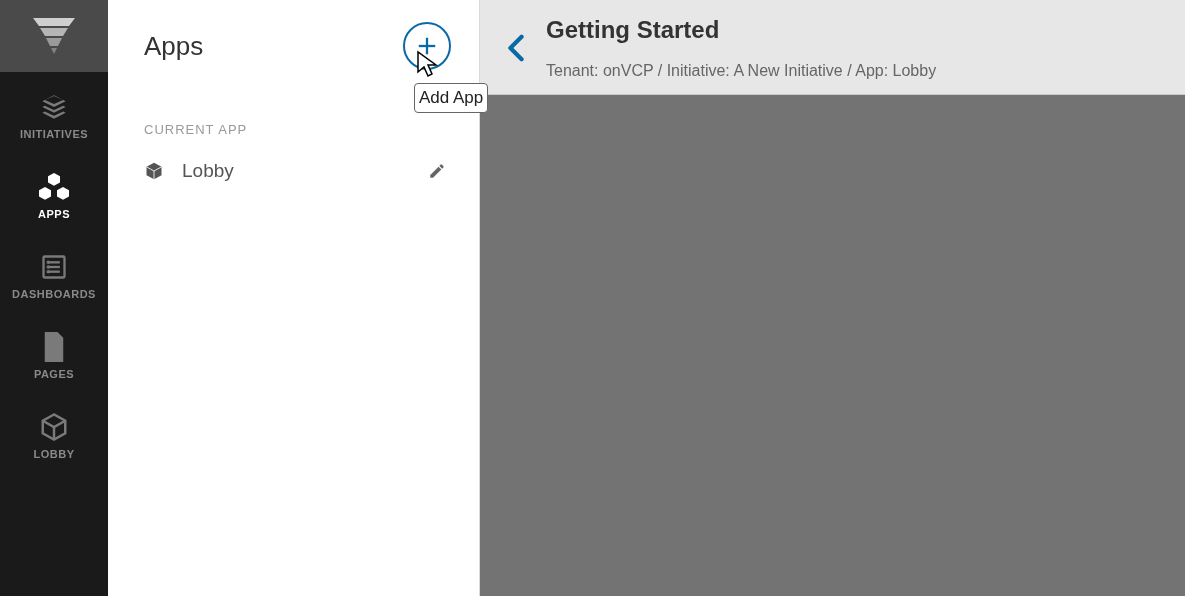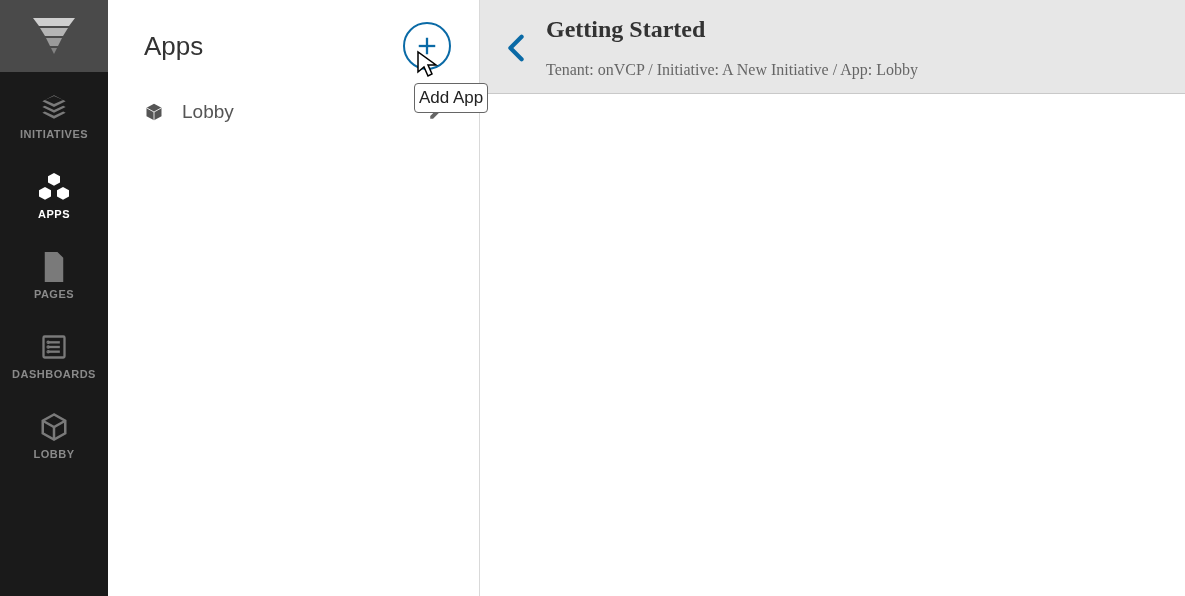--- a/index.html
+++ b/index.html
@@ -103,24 +103,23 @@
     flex: 1;
   }
   .app-row .edit-btn {
     width: 28px; height: 28px;
     display:flex; align-items:center; justify-content:center;
     cursor:pointer; color:#666;
   }
   
   .main {
     flex: 1;
-    background: #ffffff;
+    background: #737373;
     display: flex;
     flex-direction: column;
-    font-family: Liberation Serif, serif;
   }
   .main-header {
     display: flex;
     align-items: center;
     padding: 16px 24px 14px 16px;
     border-bottom: 1px solid #c9c9c9;
     background: #e7e7e7;
   }
   .back-btn {
     width: 40px; height: 40px;
@@ -195,44 +194,44 @@
             <path d="M7 15l6 3.2v6.4L7 27.8 1 24.6v-6.4L7 15z"></path>
             <path d="M25 15l6 3.2v6.4L25 27.8l-6-3.2v-6.4L25 15z"></path>
           </g>
         </svg>
       </span>
       <span class="nav-label">APPS</span>
     </div>
 
     <div class="nav-item">
       <span class="icon-slot">
-        <svg width="24" height="30" viewBox="0 0 20 26" fill="#7a7a7a">
-          <path d="M2 0h11l5 5v21H2V0z"></path>
-        </svg>
-      </span>
-      <span class="nav-label">PAGES</span>
-    </div>
-
-    <div class="nav-item">
-      <span class="icon-slot">
         <svg width="28" height="28" viewBox="0 0 24 24" fill="none" stroke="#7a7a7a" stroke-width="2">
           <rect x="3" y="3" width="18" height="18" rx="1"></rect>
           <line x1="7" y1="8" x2="17" y2="8"></line>
           <line x1="7" y1="12" x2="17" y2="12"></line>
           <line x1="7" y1="16" x2="17" y2="16"></line>
           <circle cx="7" cy="8" r="0.5" fill="#7a7a7a"></circle>
           <circle cx="7" cy="12" r="0.5" fill="#7a7a7a"></circle>
           <circle cx="7" cy="16" r="0.5" fill="#7a7a7a"></circle>
         </svg>
       </span>
       <span class="nav-label">DASHBOARDS</span>
     </div>
 
     <div class="nav-item">
       <span class="icon-slot">
+        <svg width="24" height="30" viewBox="0 0 20 26" fill="#7a7a7a">
+          <path d="M2 0h11l5 5v21H2V0z"></path>
+        </svg>
+      </span>
+      <span class="nav-label">PAGES</span>
+    </div>
+
+    <div class="nav-item">
+      <span class="icon-slot">
         <svg width="30" height="30" viewBox="0 0 24 24" fill="none" stroke="#7a7a7a" stroke-width="2">
           <path d="M12 2 3 7v10l9 5 9-5V7l-9-5z"></path>
           <path d="M3 7l9 5 9-5"></path>
           <path d="M12 12v10"></path>
         </svg>
       </span>
       <span class="nav-label">LOBBY</span>
     </div>
   </div>
 
@@ -240,20 +239,21 @@
     <div class="panel-header">
       <div class="panel-title">Apps</div>
       <div class="add-btn">
         <svg width="22" height="22" viewBox="0 0 24 24">
           <line x1="12" y1="3" x2="12" y2="21" stroke="#0a6aa6" stroke-width="2.5"></line>
           <line x1="3" y1="12" x2="21" y2="12" stroke="#0a6aa6" stroke-width="2.5"></line>
         </svg>
       </div>
     </div>
 
+    <div class="section-label">CURRENT APP</div>
 
     <div class="app-row">
       <span class="app-icon">
         <svg width="20" height="20" viewBox="0 0 24 24" fill="#555">
           <path d="M12 2 3 7v10l9 5 9-5V7l-9-5z"></path>
           <path d="M3 7l9 5 9-5" fill="none" stroke="#fff" stroke-width="1"></path>
           <path d="M12 12v10" fill="none" stroke="#fff" stroke-width="1"></path>
         </svg>
       </span>
       <span class="app-name">Lobby</span>

